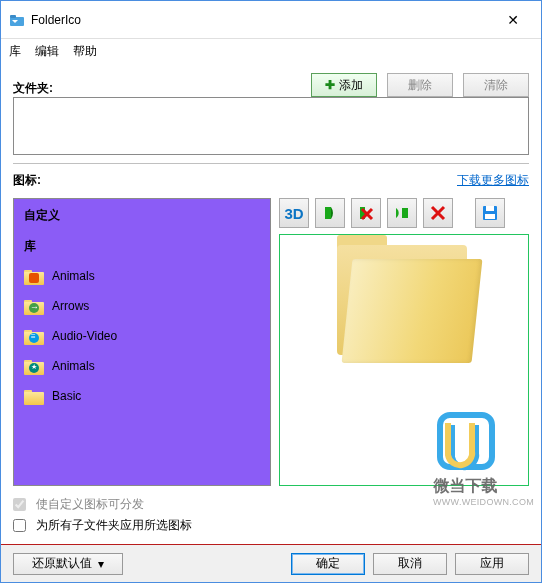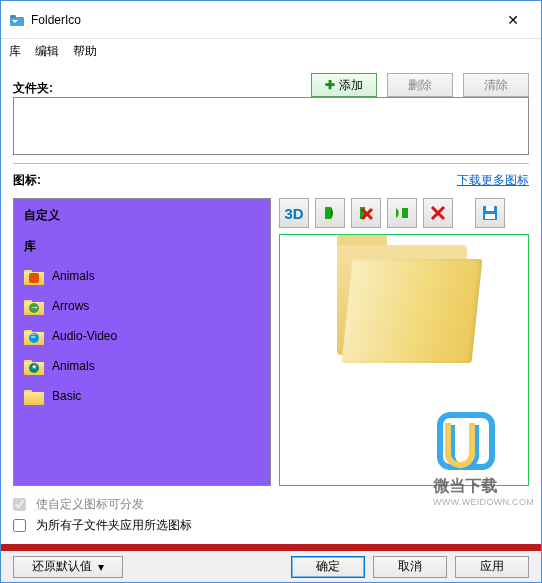--- a/index.html
+++ b/index.html
@@ -31,21 +31,21 @@
 .section-label { padding: 6px 10px; font-weight: bold; }
 .right-panel { flex: 1; display: flex; flex-direction: column; }
 .toolbar { display: flex; gap: 6px; margin-bottom: 6px; align-items: center; }
 .tool-btn { width: 30px; height: 30px; border: 1px solid #aaa; background: linear-gradient(#f5f5f5,#e0e0e0); display: flex; align-items: center; justify-content: center; cursor: default; }
 .tool-sep { width: 10px; }
 .preview { flex: 1; border: 1px solid #22c55e; background: #fff; display: flex; justify-content: center; position: relative; }
 .checks { margin-top: 8px; }
 .check-row { display: flex; align-items: center; gap: 10px; padding: 2px 0; }
 .check-row input { width: 13px; height: 13px; }
 .check-row.disabled { color: #888; }
-.bottom-bar { position: absolute; bottom: 0; left: 0; right: 0; height: 38px; background: #f0f0f0; border-top: 7px solid #b91c1c; display: flex; align-items: center; padding: 0 12px; gap: 8px; }
+.bottom-bar { position: absolute; bottom: 0; left: 0; right: 0; height: 38px; background: #f0f0f0; border-top: 1px solid #b91c1c; display: flex; align-items: center; padding: 0 12px; gap: 8px; }
 .bottom-bar .spacer { flex: 1; }
 .btn-bottom { height: 22px; min-width: 74px; border: 1px solid #999; background: linear-gradient(#f8f8f8,#e8e8e8); display: inline-flex; align-items: center; justify-content: center; cursor: default; }
 .btn-bottom.default { border: 1px solid #0078d7; box-shadow: 0 0 0 1px #7ab8f0 inset; }
 .dropdown-btn { height: 22px; min-width: 110px; border: 1px solid #999; background: linear-gradient(#f8f8f8,#e8e8e8); display: inline-flex; align-items: center; justify-content: center; gap: 6px; cursor: default; }
 .watermark { position: absolute; right: -6px; bottom: -22px; text-align: center; pointer-events: none; opacity: 0.92; }
 .wm-text { font-size: 16px; font-weight: bold; color: #666; }
 .wm-url { font-size: 9px; color: #aaa; letter-spacing: 0.3px; margin-left: 36px; }
 
 .folder-shape { position: absolute; inset: 0; }
 .folder-shape::before { content: ""; position: absolute; left: 0; top: 3px; width: 8px; height: 4px; background: #f7d774; border-radius: 1px 1px 0 0; }

